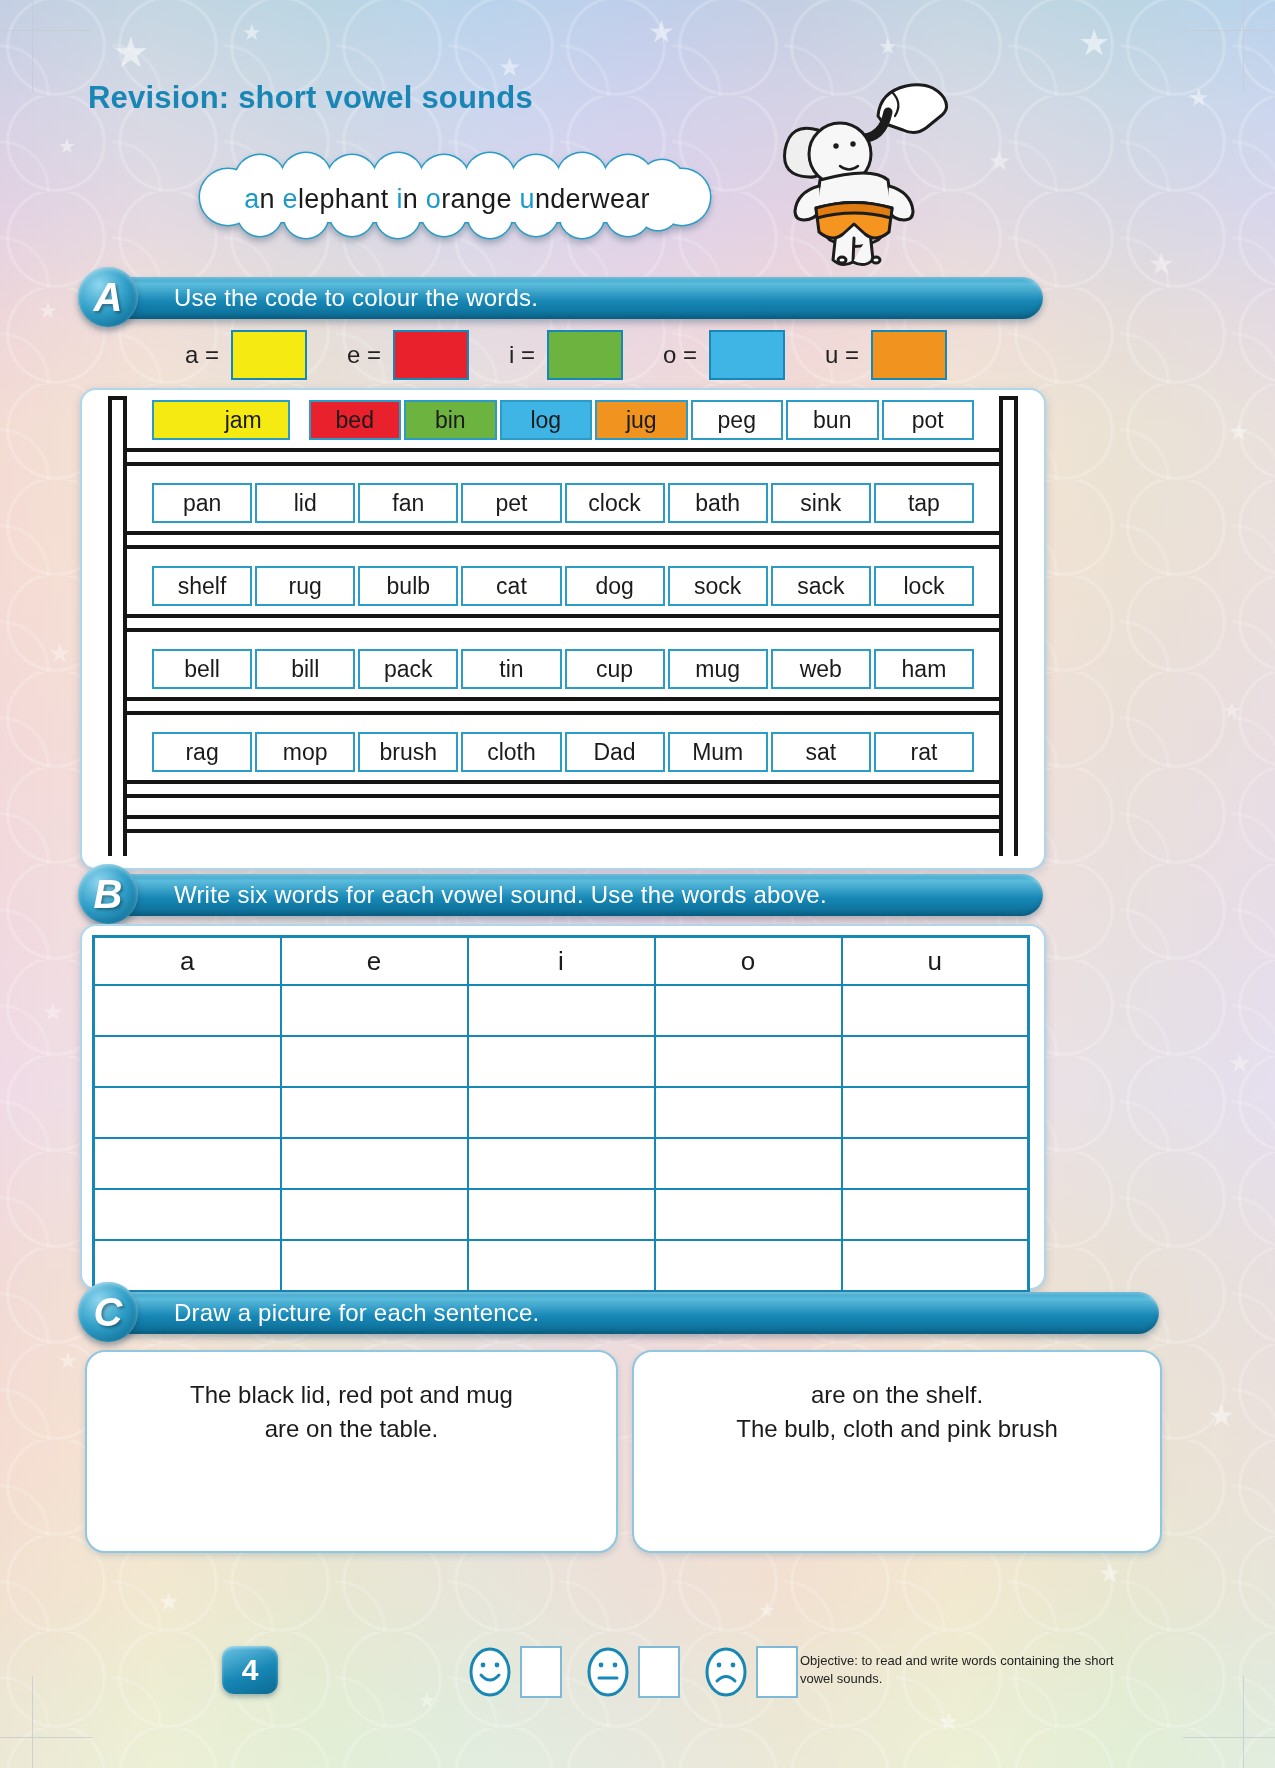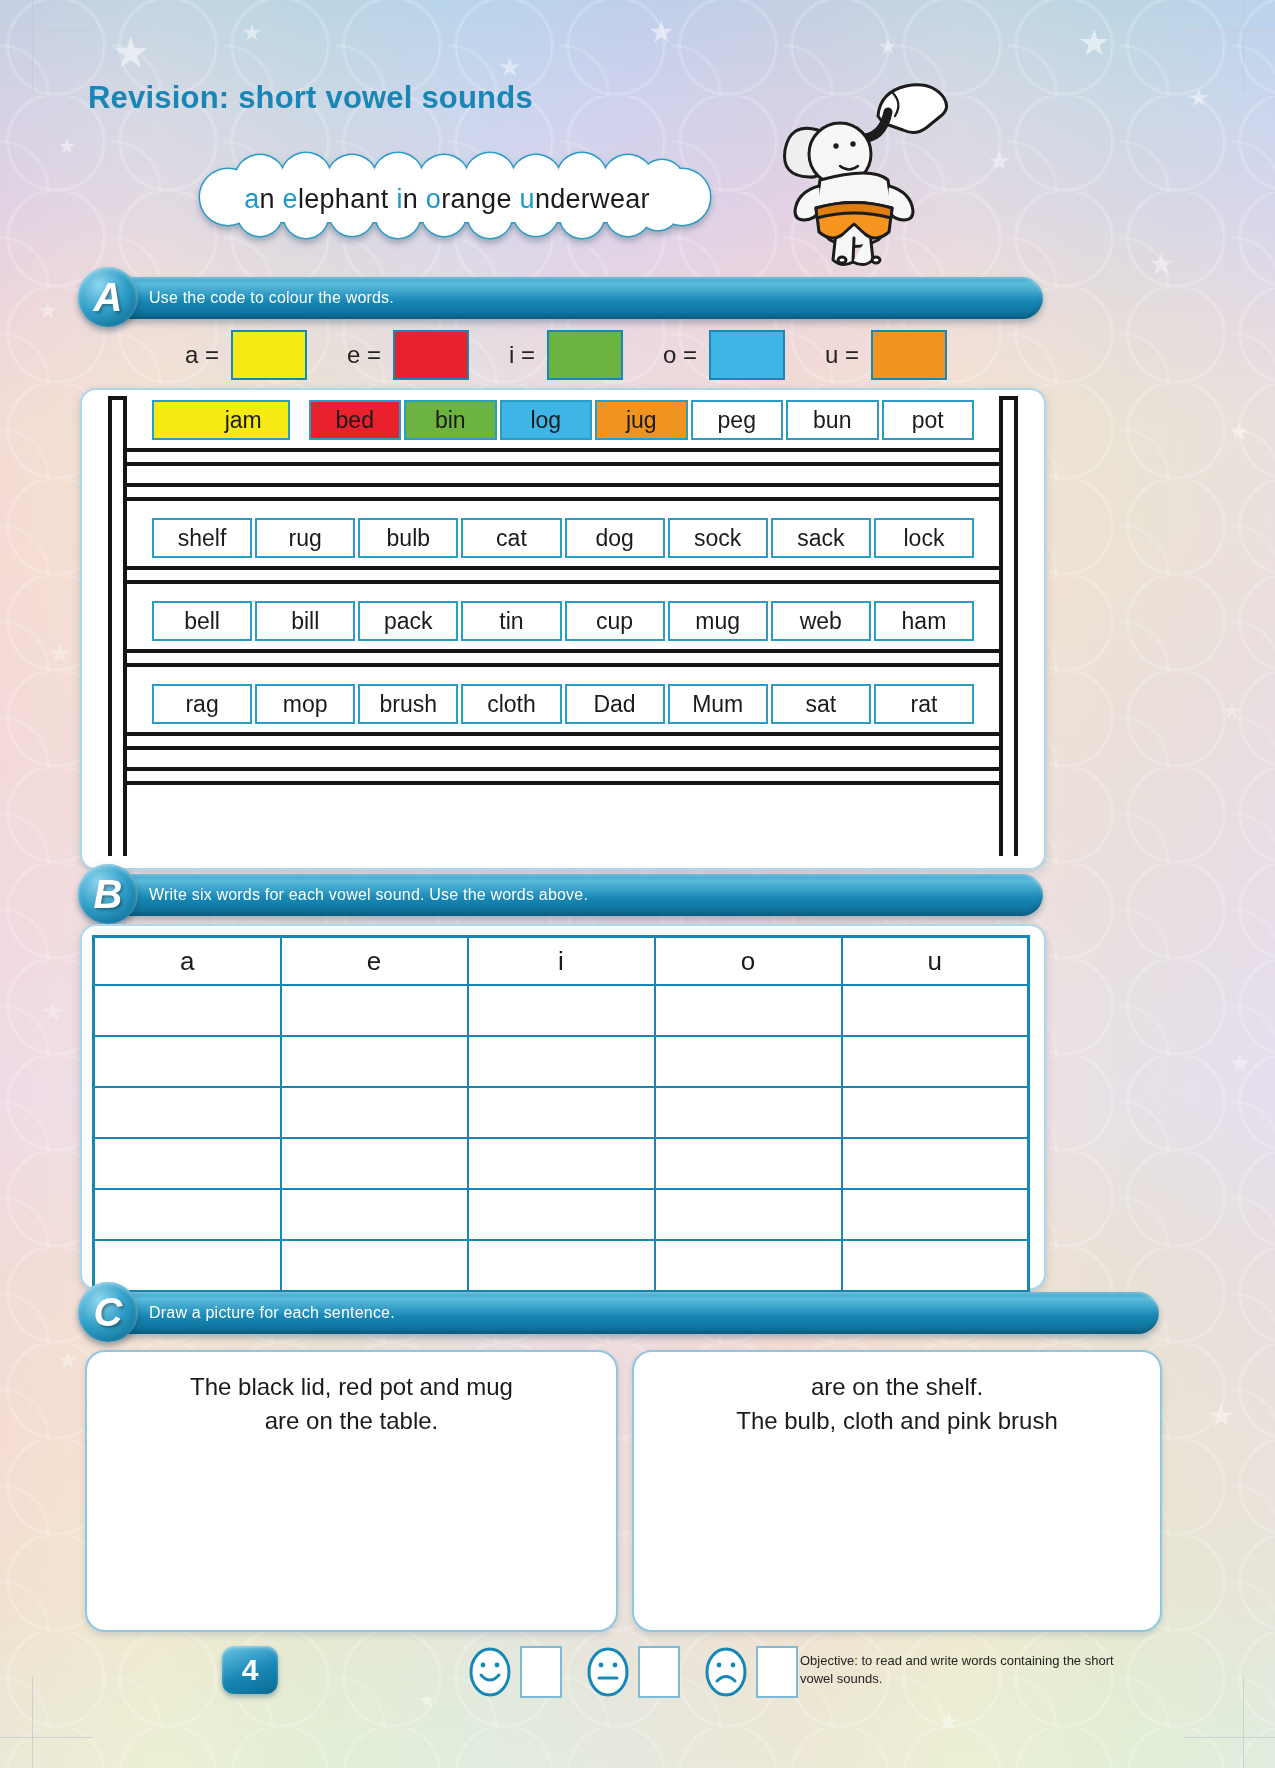--- a/index.html
+++ b/index.html
@@ -31,21 +31,21 @@
 
   
   .section-bar{position:absolute;height:42px;border-radius:21px;
     background:linear-gradient(180deg,#2f9ec7 0%,#5cbcdc 16%,#1787b5 58%,#0b6a92 100%);
     box-shadow:0 4px 6px rgba(20,60,90,.3), inset 0 -3px 4px rgba(0,0,0,.15), inset 0 2px 3px rgba(255,255,255,.35);}
   .bar-letter{position:absolute;left:-5px;top:-10px;width:60px;height:60px;border-radius:50%;
     background:radial-gradient(circle at 35% 30%, #8ed6ef, #2f9ec7 48%, #0b6a92 88%);
     box-shadow:0 4px 6px rgba(20,60,90,.4), inset 0 2px 4px rgba(255,255,255,.5);
     color:#fff;font-size:40px;font-weight:800;font-style:italic;display:flex;align-items:center;justify-content:center;
     text-shadow:2px 2px 3px rgba(0,0,0,.35);}
-  .bar-text{position:absolute;left:66px;top:0;height:100%;display:flex;align-items:center;color:#fff;font-size:16px;letter-spacing:.2px;}
+  .bar-text{position:absolute;left:91px;top:0;height:100%;display:flex;align-items:center;color:#fff;font-size:24px;letter-spacing:.2px;}
   #barA{left:83px;top:277px;width:960px;}
   #barB{left:83px;top:874px;width:960px;}
   #barC{left:83px;top:1292px;width:1076px;}
 
   
   .code-row{position:absolute;left:185px;top:330px;width:762px;display:flex;justify-content:space-between;align-items:center;}
   .code-item{display:flex;align-items:center;gap:12px;}
   .code-label{font-size:24px;color:#222;}
   .code-swatch{width:72px;height:46px;border:2px solid #1787b5;display:inline-block;}
 
@@ -66,22 +66,22 @@
   .rack-bar{height:10px;border-top:4px solid #151515;border-bottom:4px solid #151515;margin:0 -25px 17px;}
 
   
   .vowel-table{position:absolute;left:10px;top:9px;width:938px;height:340px;border-collapse:collapse;table-layout:fixed;
     border:3px solid #1787b5;background:#fff;}
   .vowel-table th,.vowel-table td{border:2px solid #1787b5;}
   .vowel-table th{height:44px;font-size:26px;font-weight:400;color:#1b1b1b;}
   .vowel-table td{height:47px;}
 
   
-  .draw-box{position:absolute;top:1350px;height:282px;background:#fff;border:2px solid #8fc6e0;border-radius:20px;
-    box-shadow:0 3px 6px rgba(60,100,140,.2);padding-top:18px;box-sizing:border-box;}
+  .draw-box{position:absolute;top:1350px;height:203px;background:#fff;border:2px solid #8fc6e0;border-radius:20px;
+    box-shadow:0 3px 6px rgba(60,100,140,.2);padding-top:26px;box-sizing:border-box;}
   #drawBox1{left:85px;width:533px;}
   #drawBox2{left:632px;width:530px;}
   .sentence{font-size:24px;color:#1b1b1b;text-align:center;line-height:1.4;}
 
   
   .page-badge{position:absolute;left:222px;top:1646px;width:56px;height:48px;border-radius:12px;
     background:linear-gradient(160deg,#6cc4e4,#1787b5 55%,#0b6a92);
     box-shadow:0 3px 5px rgba(20,60,90,.35), inset 0 2px 3px rgba(255,255,255,.4);
     display:flex;align-items:center;justify-content:center;color:#fff;font-size:30px;font-weight:700;}
   .ratings{position:absolute;left:468px;top:1646px;display:flex;align-items:center;gap:24px;}
@@ -224,20 +224,30 @@
           <div class="word-cell" style="background: rgb(246, 234, 19); padding-left: 45px;">jam</div>
           <div class="word-cell" style="background: rgb(232, 33, 45); margin-left: 16px;">bed</div>
           <div class="word-cell" style="background: rgb(109, 179, 63);">bin</div>
           <div class="word-cell" style="background: rgb(63, 181, 230);">log</div>
           <div class="word-cell" style="background: rgb(240, 148, 31);">jug</div>
           <div class="word-cell">peg</div>
           <div class="word-cell">bun</div>
           <div class="word-cell">pot</div>
         </div>
         <div class="rack-bar"></div>
+        <div class="word-row">
+          <div class="word-cell">pan</div>
+          <div class="word-cell">lid</div>
+          <div class="word-cell">fan</div>
+          <div class="word-cell">pet</div>
+          <div class="word-cell">clock</div>
+          <div class="word-cell">bath</div>
+          <div class="word-cell">sink</div>
+          <div class="word-cell">tap</div>
+        </div>
         <div class="rack-bar"></div>
         <div class="word-row">
           <div class="word-cell">shelf</div>
           <div class="word-cell">rug</div>
           <div class="word-cell">bulb</div>
           <div class="word-cell">cat</div>
           <div class="word-cell">dog</div>
           <div class="word-cell">sock</div>
           <div class="word-cell">sack</div>
           <div class="word-cell">lock</div>

